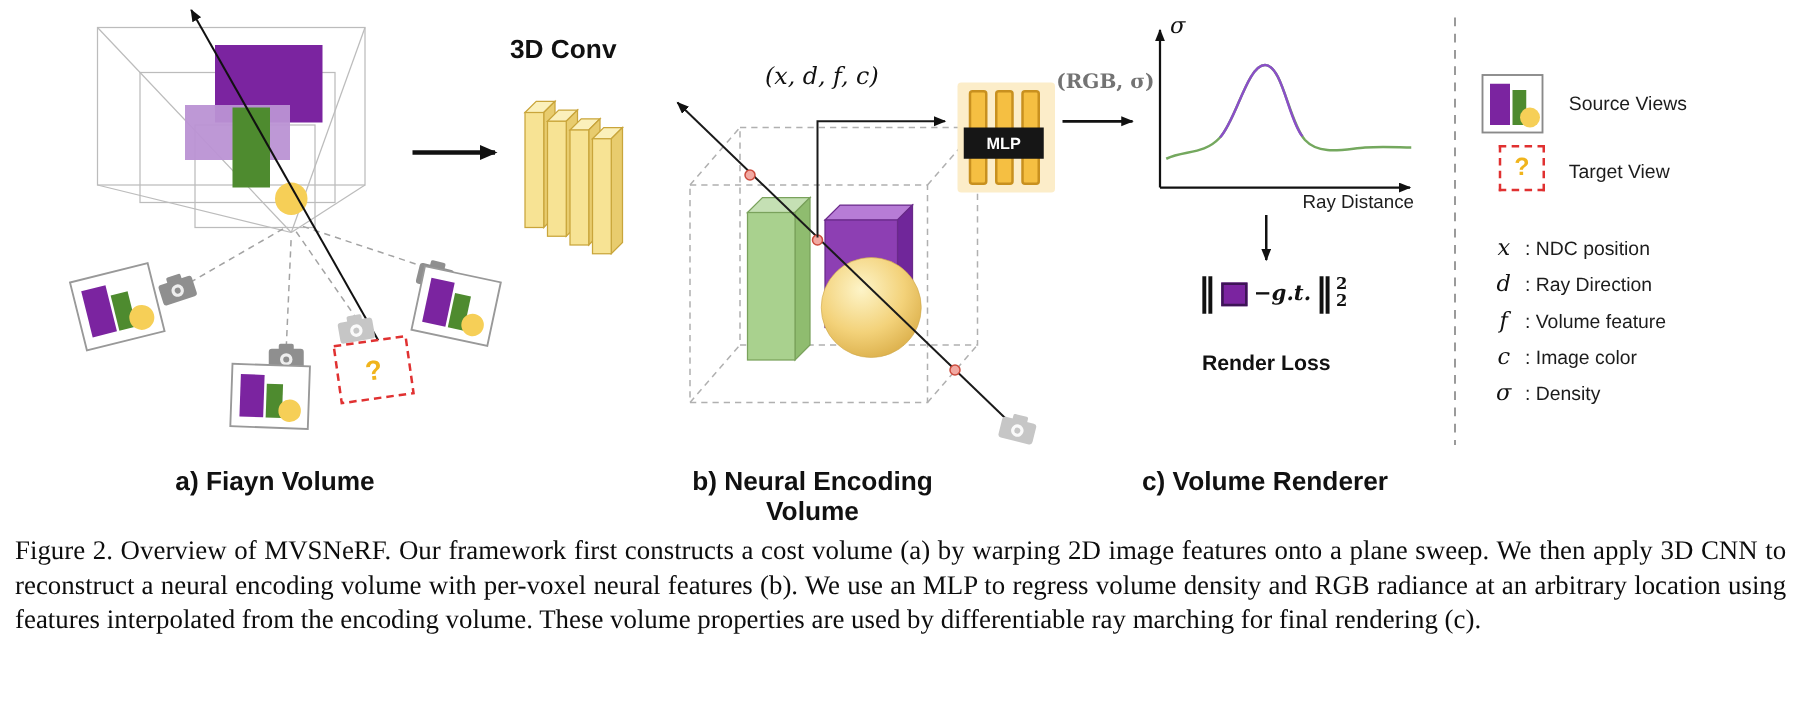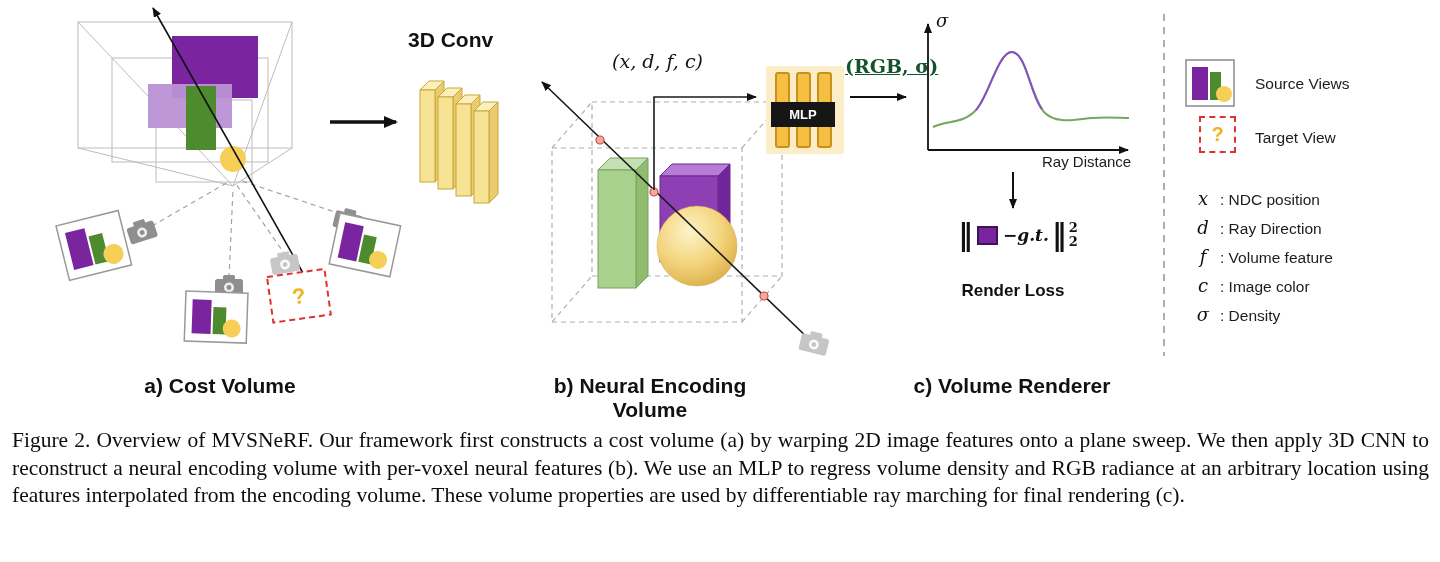--- a/index.html
+++ b/index.html
@@ -4,21 +4,21 @@
 <style>
   * { margin:0; padding:0; box-sizing:border-box; }
   html,body { width:1440px; height:562px; background:#ffffff; }
   body { font-family:"Liberation Sans", sans-serif; color:#161616; position:relative; overflow:hidden; }
   .stage { position:relative; width:1440px; height:562px; }
   .abs { position:absolute; }
   svg.diagram { position:absolute; left:0; top:0; }
 
   .panel-label { font-weight:700; font-size:21px; color:#111; text-align:center; }
   .tuple-label { font-family:"DejaVu Serif", serif; font-style:italic; font-size:19px; color:#111; }
-  .tuple-label-bold { font-family:"DejaVu Serif", serif; font-weight:700; font-size:19px; color:#14532d;text-decoration:underline; }
+  .tuple-label-bold { font-family:"DejaVu Serif", serif; font-weight:700; font-size:16px; color:#737373; }
   .sigma-axis { font-family:"DejaVu Serif", serif; font-style:italic; font-size:18px; color:#111; }
   .ray-distance { font-size:15px; color:#1c1c1c; }
 
   .loss-formula { display:flex; align-items:center; font-family:"DejaVu Serif", serif; color:#111; }
   .norm-bars { font-size:30px; font-weight:700; line-height:1; }
   .loss-square { width:21px; height:19px; background:#7b24a0; border:2px solid #3d1456; margin:0 5px 0 4px; }
   .loss-gt { font-size:17px; font-weight:700; font-style:italic; margin-right:3px; }
   .supsub { display:inline-flex; flex-direction:column; font-size:13px; font-weight:700; line-height:1.05; margin-left:2px; }
   .render-loss { font-size:17px; font-weight:600; color:#111; text-align:center; }
 
@@ -214,21 +214,21 @@
 
     <line x1="1164" y1="14" x2="1164" y2="356" stroke="#9a9a9a" stroke-width="1.6" stroke-dasharray="7 6"></line>
     <g transform="translate(1186,60)">
       <rect width="48" height="46" fill="#fff" stroke="#8a8a8a" stroke-width="1.5"></rect>
       <rect x="6" y="7" width="16" height="33" fill="#7b24a0"></rect>
       <rect x="24" y="12" width="11" height="28" fill="#4e8b2f"></rect>
       <circle cx="38" cy="34" r="8" fill="#f6cf57"></circle>
     </g>
   </svg>
 
-  <div class="abs panel-label" style="left:120px; top:374px; width:200px;">a) Cost Volume</div>
+  <div class="abs panel-label" style="left:120px; top:374px; width:200px;">a) Fiayn Volume</div>
   <div class="abs panel-label" style="left:520px; top:374px; width:260px;">b) Neural Encoding Volume</div>
   <div class="abs panel-label" style="left:912px; top:374px; width:200px;">c) Volume Renderer</div>
 
   <div class="abs panel-label" style="left:408px; top:28px; width:110px; text-align:left;">3D Conv</div>
 
   <div class="abs tuple-label" style="left:612px; top:50px;">(x, d, f, c)</div>
   <div class="abs tuple-label-bold" style="left:845px; top:55px;">(RGB, σ)</div>
 
   <div class="abs sigma-axis" style="left:936px; top:10px;">σ</div>
   <div class="abs ray-distance" style="left:1042px; top:153px;">Ray Distance</div>

